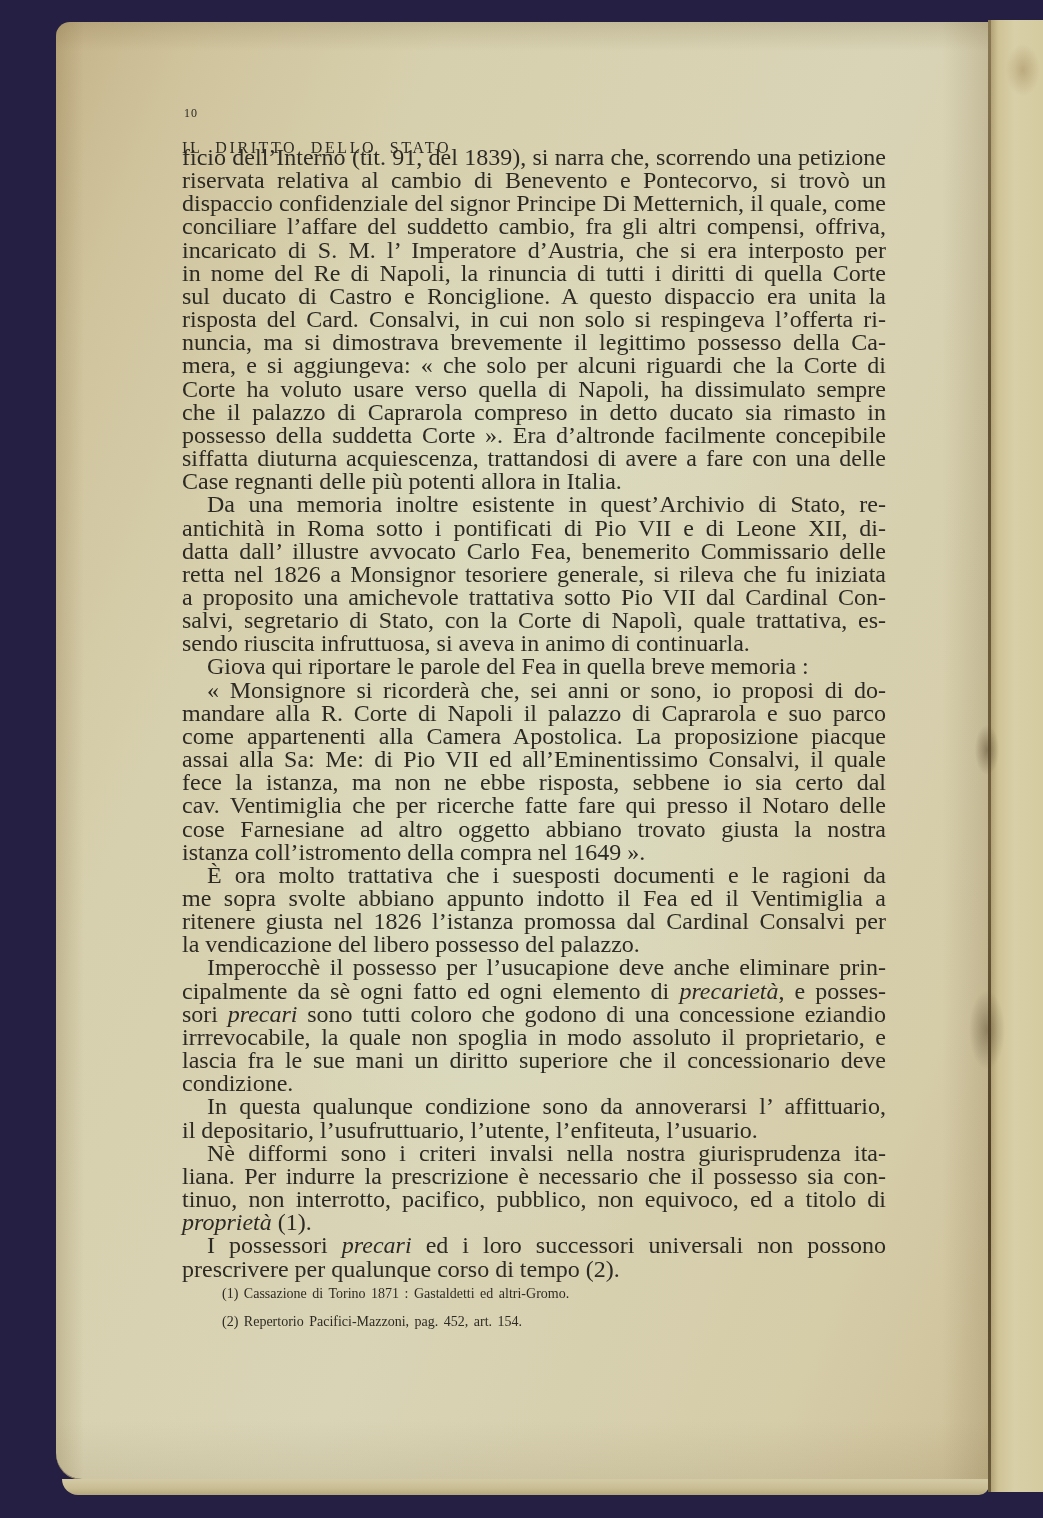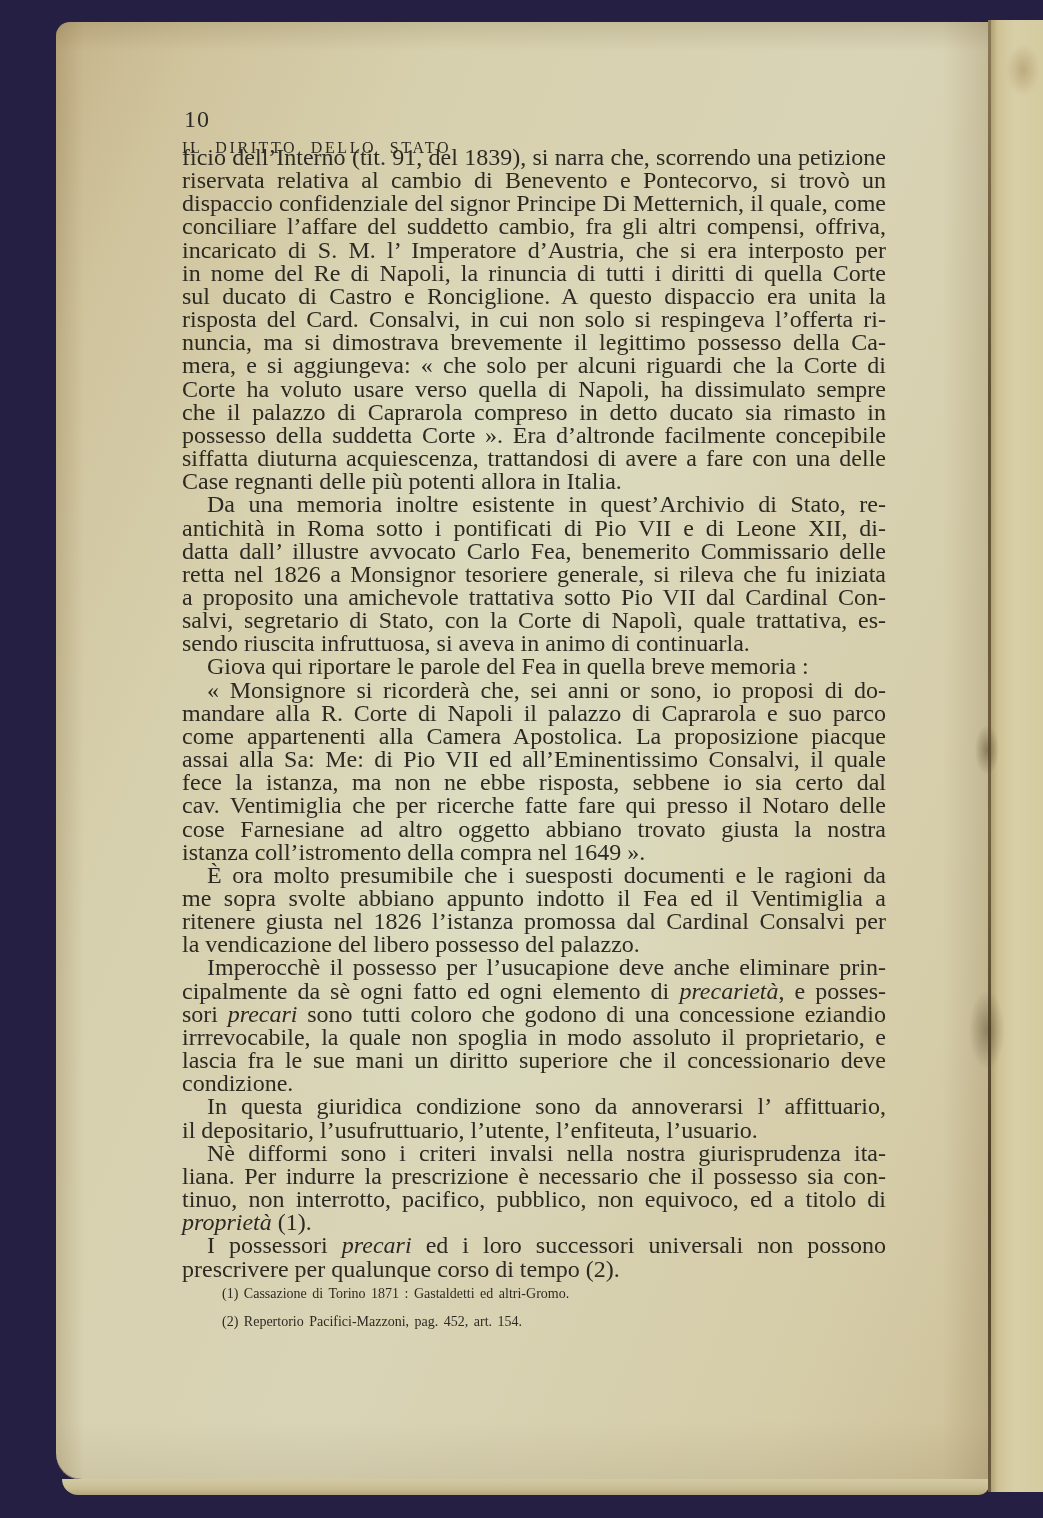--- a/index.html
+++ b/index.html
@@ -66,21 +66,21 @@
     background: radial-gradient(closest-side, rgba(70,55,30,0.40), rgba(70,55,30,0) 72%); }
 
   
   .header {
     position: absolute;
     left: 126px; top: 84px;
     width: 704px; height: 28px;
   }
   .pagenum {
     position: absolute; left: 2px; top: 0;
-    font-size: 24px; letter-spacing: 1px;
+    font-size: 12px; letter-spacing: 1px;
   }
   .running {
     position: absolute; left: 0; right: 0; top: 3px;
     text-align: left;
     font-size: 16px; letter-spacing: 2.6px; word-spacing: 7px; margin-top: 30px;
   }
   .text-col {
     position: absolute;
     left: 126px; top: 124px;
     width: 704px;
@@ -138,31 +138,31 @@
         <div class="line last"><span>sendo riuscita infruttuosa, si aveva in animo di continuarla.</span></div>
         <div class="line last indent"><span>Giova qui riportare le parole del Fea in quella breve memoria :</span></div>
         <div class="line indent"><span>« Monsignore si ricorderà che, sei anni or sono, io proposi di do-</span></div>
         <div class="line"><span>mandare alla R. Corte di Napoli il palazzo di Caprarola e suo parco</span></div>
         <div class="line"><span>come appartenenti alla Camera Apostolica. La proposizione piacque</span></div>
         <div class="line"><span>assai alla Sa: Me: di Pio VII ed all’Eminentissimo Consalvi, il quale</span></div>
         <div class="line"><span>fece la istanza, ma non ne ebbe risposta, sebbene io sia certo dal</span></div>
         <div class="line"><span>cav. Ventimiglia che per ricerche fatte fare qui presso il Notaro delle</span></div>
         <div class="line"><span>cose Farnesiane ad altro oggetto abbiano trovato giusta la nostra</span></div>
         <div class="line last"><span>istanza coll’istromento della compra nel 1649 ».</span></div>
-        <div class="line indent"><span>È ora molto presumibile che i suesposti documenti e le ragioni da</span></div>
+        <div class="line indent"><span>È ora molto trattativa che i suesposti documenti e le ragioni da</span></div>
         <div class="line"><span>me sopra svolte abbiano appunto indotto il Fea ed il Ventimiglia a</span></div>
         <div class="line"><span>ritenere giusta nel 1826 l’istanza promossa dal Cardinal Consalvi per</span></div>
         <div class="line last"><span>la vendicazione del libero possesso del palazzo.</span></div>
         <div class="line indent"><span>Imperocchè il possesso per l’usucapione deve anche eliminare prin-</span></div>
         <div class="line"><span>cipalmente da sè ogni fatto ed ogni elemento di </span><em>precarietà</em><span>, e posses-</span></div>
         <div class="line"><span>sori </span><em>precari</em><span> sono tutti coloro che godono di una concessione eziandio</span></div>
         <div class="line"><span>irrrevocabile, la quale non spoglia in modo assoluto il proprietario, e</span></div>
         <div class="line"><span>lascia fra le sue mani un diritto superiore che il concessionario deve</span></div>
         <div class="line last"><span>condizione.</span></div>
-        <div class="line indent"><span>In questa giuridica condizione sono da annoverarsi l’ affittuario,</span></div>
+        <div class="line indent"><span>In questa qualunque condizione sono da annoverarsi l’ affittuario,</span></div>
         <div class="line last"><span>il depositario, l’usufruttuario, l’utente, l’enfiteuta, l’usuario.</span></div>
         <div class="line indent"><span>Nè difformi sono i criteri invalsi nella nostra giurisprudenza ita-</span></div>
         <div class="line"><span>liana. Per indurre la prescrizione è necessario che il possesso sia con-</span></div>
         <div class="line"><span>tinuo, non interrotto, pacifico, pubblico, non equivoco, ed a titolo di</span></div>
         <div class="line last"><em>proprietà</em><span> (1).</span></div>
         <div class="line indent"><span>I possessori </span><em>precari</em><span> ed i loro successori universali non possono</span></div>
         <div class="line last"><span>prescrivere per qualunque corso di tempo (2).</span></div>
       </div>
     <div class="footnotes">
         <div class="footnote-line">(1) Cassazione di Torino 1871 : Gastaldetti ed altri-Gromo.</div>

